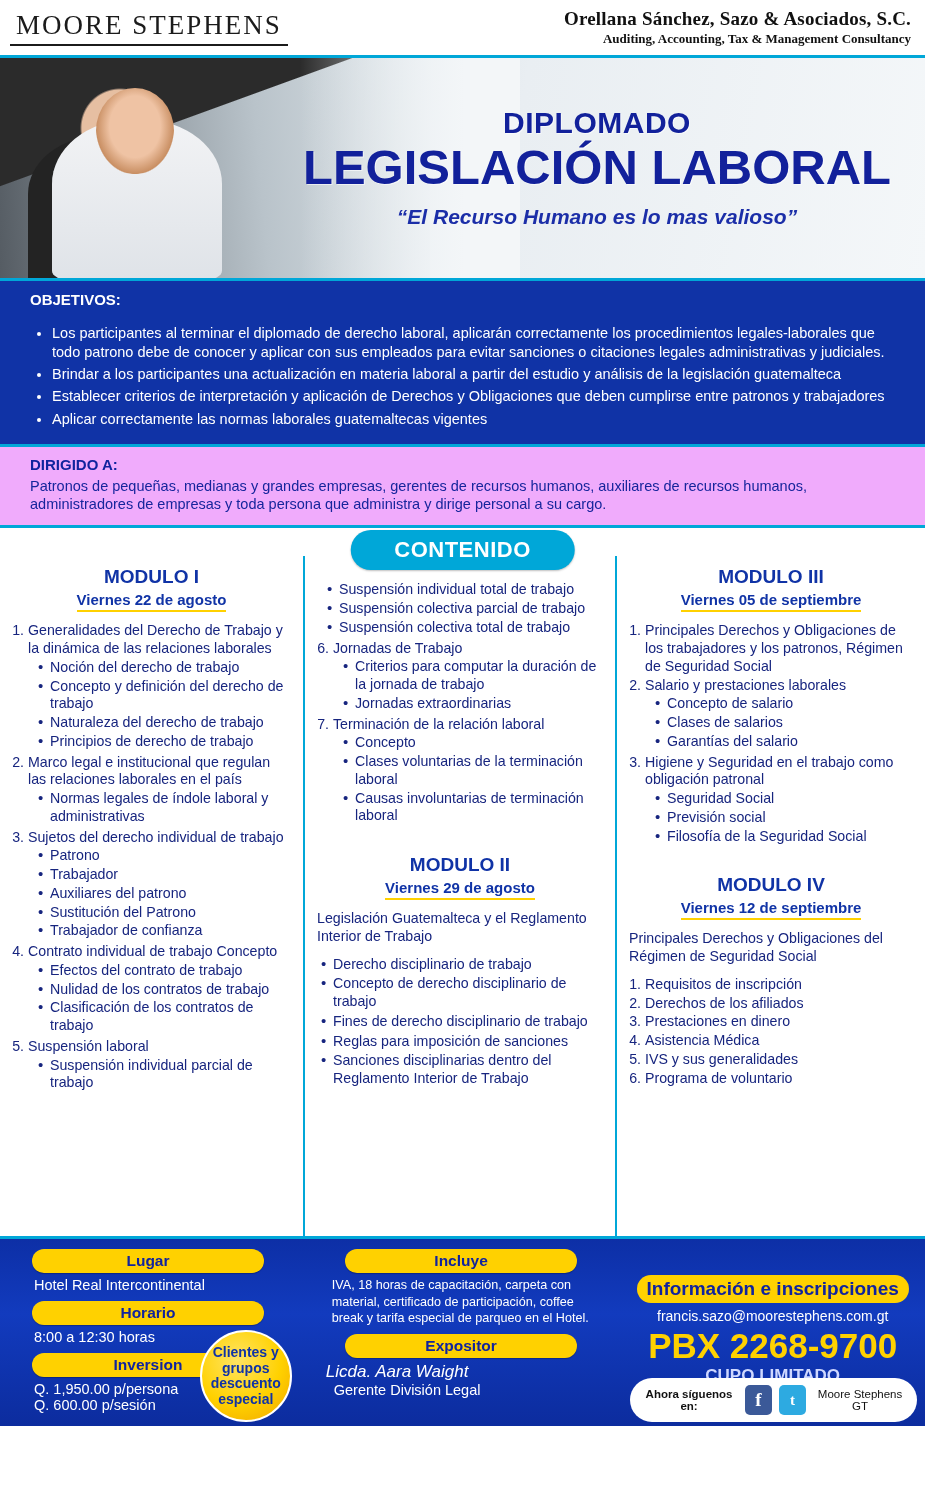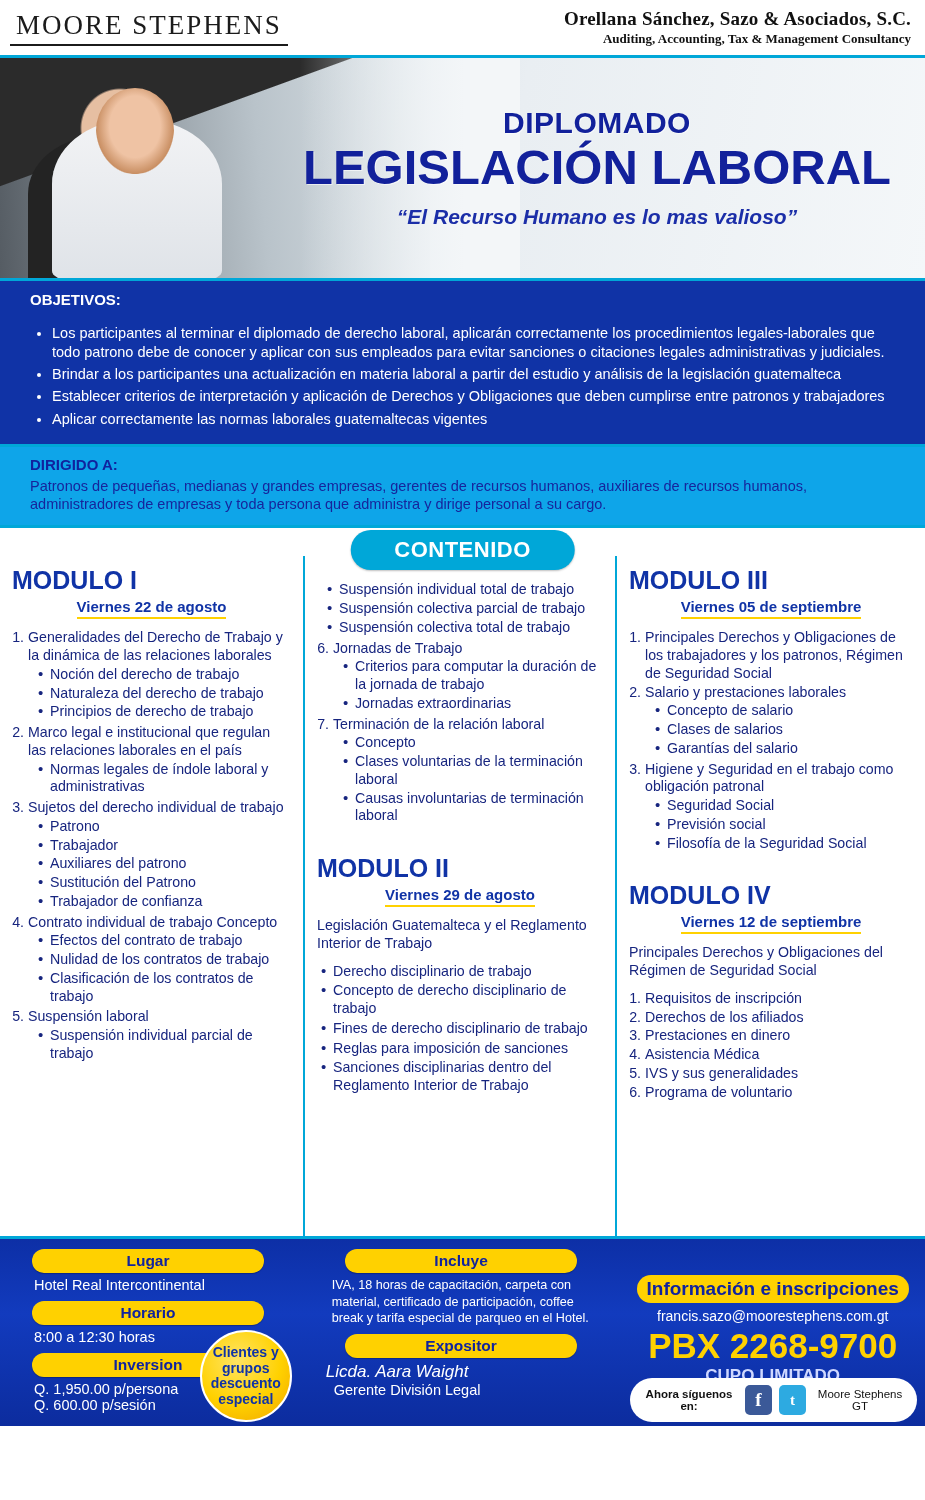--- a/index.html
+++ b/index.html
@@ -95,21 +95,21 @@
     padding: 10px 22px 12px 30px;
     border-top: 3px solid #00a7d8;
     border-bottom: 3px solid #00a7d8;
   }
   .objetivos h3 { font-size: 15px; margin-bottom: 16px; }
   .objetivos ul { margin-left: 22px; }
   .objetivos li { font-size: 14.5px; line-height: 1.32; margin-bottom: 3px; }
 
   
   .dirigido {
-    background: #0ea5e9;
+    background: #f0abfc;
     color: #0a1a6e;
     padding: 9px 22px 11px 30px;
     border-bottom: 3px solid #00a7d8;
   }
   .dirigido h3 { font-size: 15px; color: #10239e; margin-bottom: 4px; }
   .dirigido p { font-size: 14.5px; line-height: 1.3; color: #16259c; }
 
   
   .contenido-wrap { position: relative; background: #fff; padding-top: 6px; height: 708px; }
   .contenido-pill {
@@ -117,21 +117,21 @@
     background: #00a7d8; color: #fff; font-size: 22px; font-weight: bold;
     padding: 7px 44px; border-radius: 22px; letter-spacing: .5px;
     box-shadow: 0 1px 2px rgba(0,0,0,.25);
     z-index: 4;
   }
   .cols { display: flex; height: 100%; padding-top: 22px; }
   .col { padding: 10px 12px 4px 12px; font-size: 14.2px; color: #17257f; }
   .col.c1 { width: 305px; border-right: 2px solid #00a7d8; }
   .col.c2 { width: 312px; border-right: 2px solid #00a7d8; padding-top: 24px; }
   .col.c3 { width: 308px; }
-  .mod-title { color: #1033a6; font-size: 25px; font-weight: bold; }
+  .mod-title { text-align: center; color: #1033a6; font-size: 19px; font-weight: bold; }
   .mod-date {
     text-align: center; color: #1033a6; font-size: 15px; font-weight: bold;
     border-bottom: 2px solid #ffd100; display: inline-block; padding-bottom: 2px;
   }
   .mod-date-wrap { text-align: center; margin: 3px 0 10px 0; }
   ol.num { margin-left: 16px; }
   ol.num > li { margin-bottom: 1px; line-height: 1.25; }
   ul.dash { list-style: none; margin: 1px 0 3px 10px; }
   ul.dash > li { position: relative; padding-left: 12px; line-height: 1.25; margin-bottom: 1px; }
   ul.dash > li:before {
@@ -241,20 +241,21 @@
       <div class="col c1">
         <div class="mod-title">MODULO I</div>
         <div class="mod-date-wrap">
           <span class="mod-date">Viernes 22 de agosto</span>
         </div>
         <ol class="num">
           <li>
             <span>Generalidades del Derecho de Trabajo y la dinámica de las relaciones laborales</span>
             <ul class="dash">
               <li>Noción del derecho de trabajo</li>
+              <li>Concepto y definición del derecho de trabajo</li>
               <li>Naturaleza del derecho de trabajo</li>
               <li>Principios de derecho de trabajo</li>
             </ul>
           </li>
           <li>
             <span>Marco legal e institucional que regulan las relaciones laborales en el país</span>
             <ul class="dash">
               <li>Normas legales de índole laboral y administrativas</li>
             </ul>
           </li>

